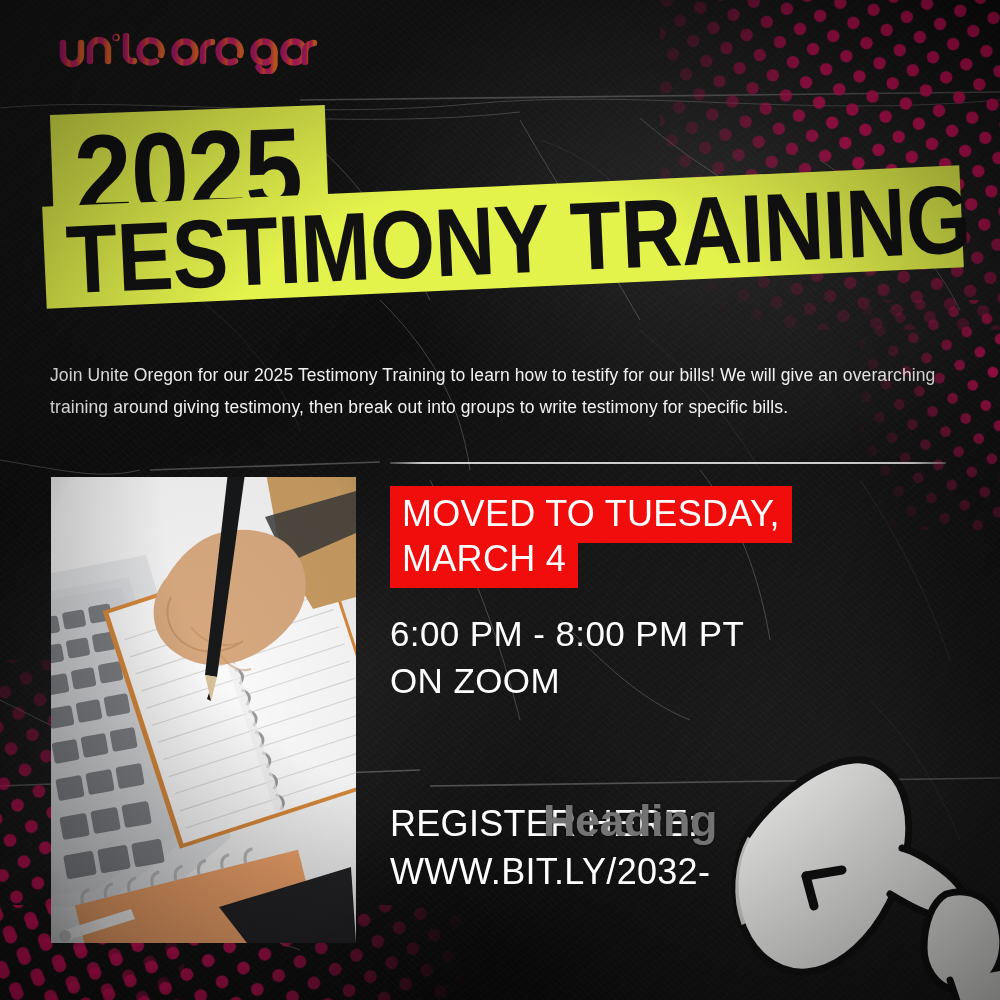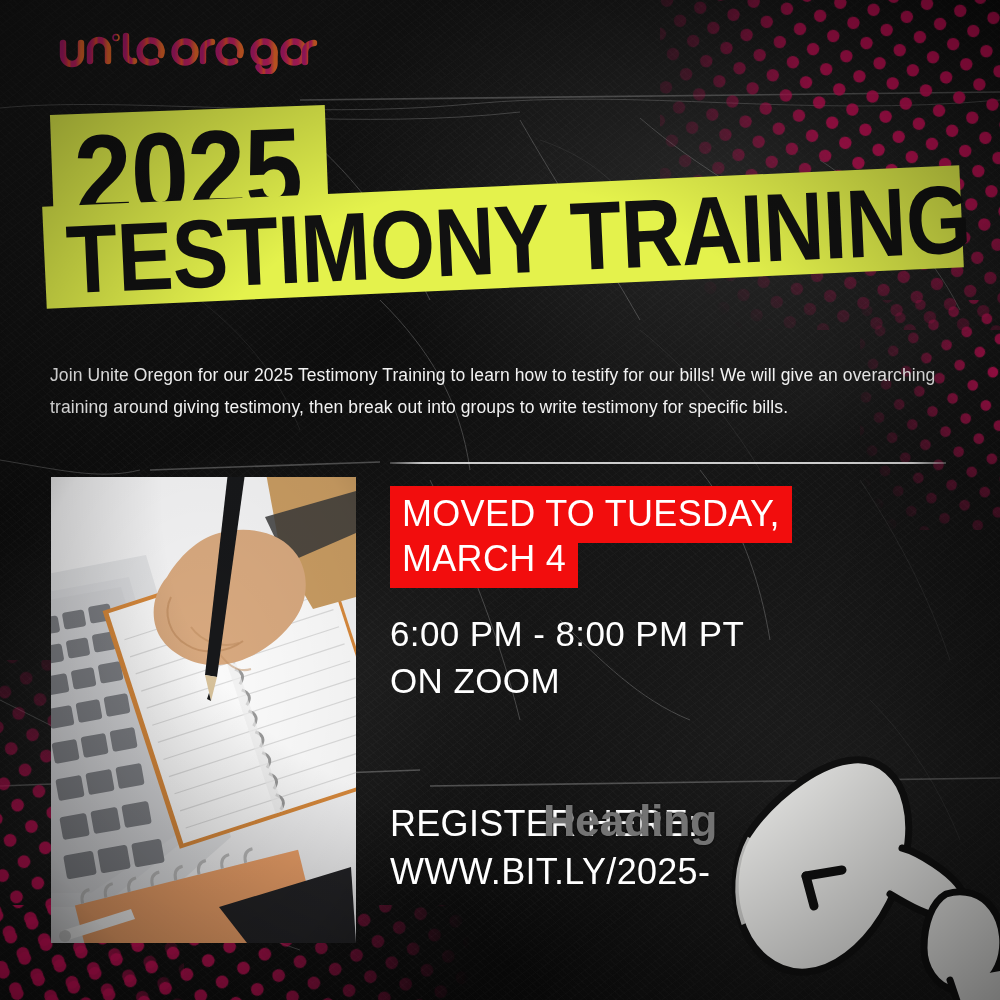--- a/index.html
+++ b/index.html
@@ -433,21 +433,21 @@
       <span>MARCH 4</span>
     </div>
     <div class="times">
       <div>6:00 PM - 8:00 PM PT</div>
       <div>ON ZOOM</div>
     </div>
   </div>
 
   <div class="register">
     <div>REGISTER HERE:</div>
-    <div>WWW.BIT.LY/2025-</div>
+    <div>WWW.BIT.LY/2032-</div>
   </div>
 
   <div class="heading-overlay">Heading</div>
 
   <div class="megaphone">
     <svg viewBox="0 0 300 292" aria-hidden="true">
       <g fill="#f4f4f2" stroke="#111" stroke-width="7" stroke-linejoin="round" stroke-linecap="round">
 
         <path d="M40 108
                  C22 130, 16 168, 26 200

